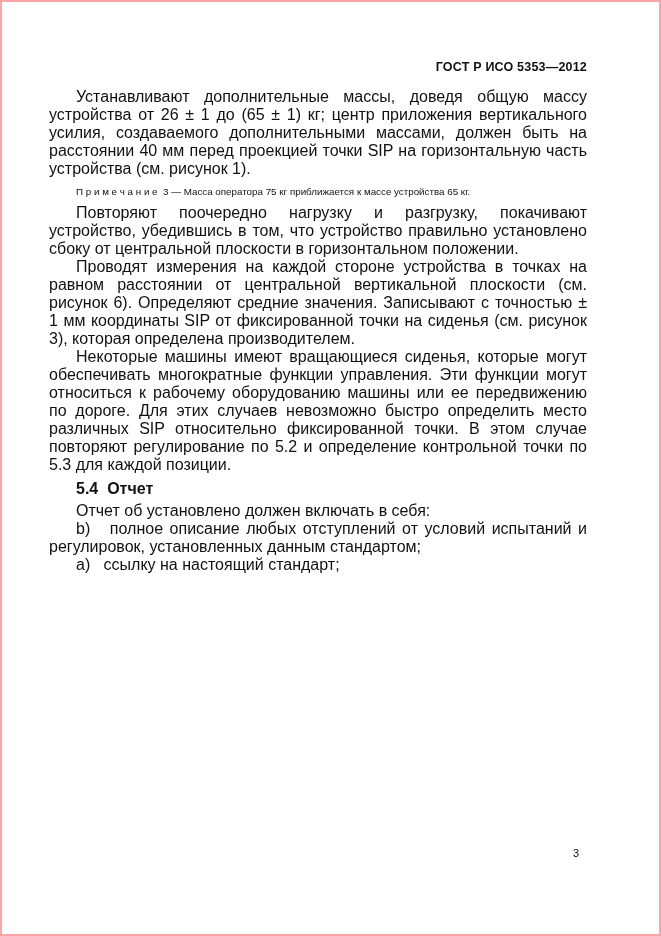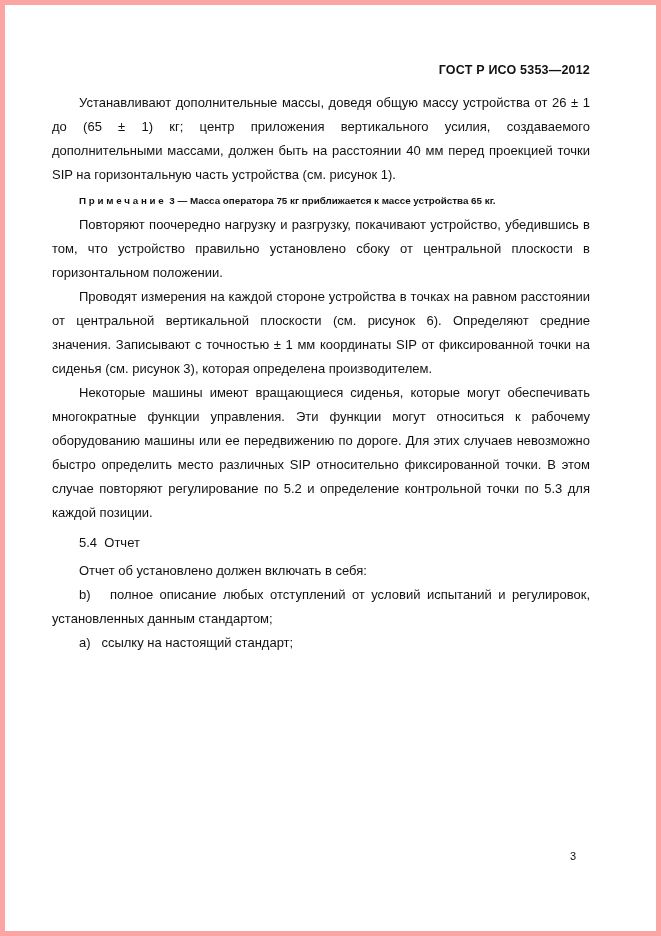--- a/index.html
+++ b/index.html
@@ -2,59 +2,58 @@
 <html><head>
 <meta charset="utf-8">
 <style>
   html, body { margin: 0; padding: 0; background: #ffffff; }
   .page {
     position: relative;
     width: 661px;
     height: 936px;
     background: #ffffff;
     box-sizing: border-box;
-    border: 5px solid #fca5a5;
+    border: 2px solid #fca5a5;
     font-family: "Liberation Sans", "DejaVu Sans", sans-serif;
     color: #111111;
     overflow: hidden;
   }
   .content {
     position: absolute;
     top: 58px;
     left: 47px;
     width: 538px;
   }
   .doc-header {
     font-size: 12.5px;
     font-weight: bold;
     text-align: right;
     margin: 0 0 14px 0;
     letter-spacing: 0.2px;
   }
   p {
     margin: 0;
-    font-size: 13px;
-    line-height: 24px;
+    font-size: 16px;
+    line-height: 18px;
     text-align: justify;
     text-indent: 27px;
   }
   p.note {
     font-size: 9.8px;
     line-height: 13px;
     margin: 7px 0 6px 0;
     text-align: left;
-    font-weight: bold;
   }
   p.heading {
     font-weight: bold;
     text-align: left;
     margin: 11px 0 2px 0;
   }
   p.heading-54 {
-    font-weight: normal;
+    font-weight: bold;
     text-align: left;
     margin: 6px 0 4px 0;
   }
   .page-number {
     position: absolute;
     top: 845px;
     right: 80px;
     font-size: 11px;
     color: #111111;
   }

